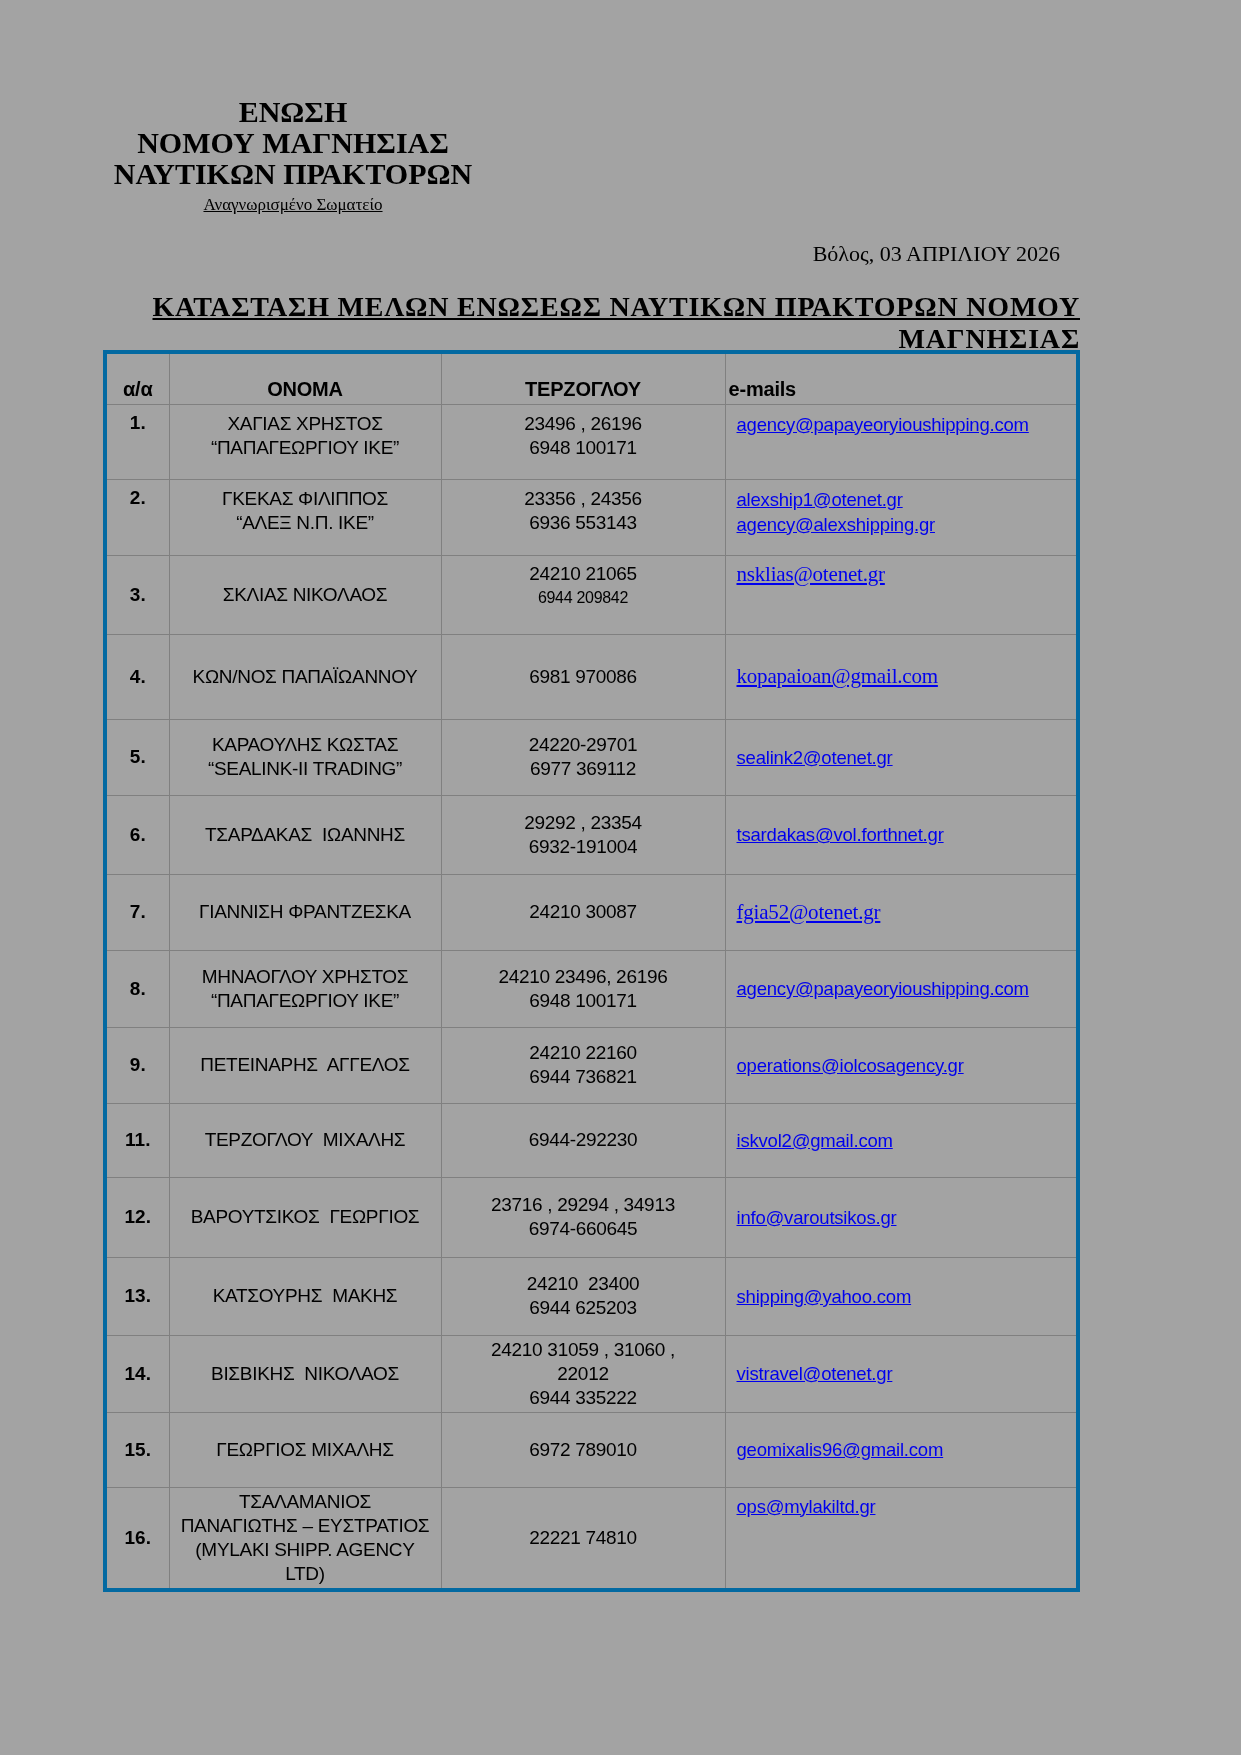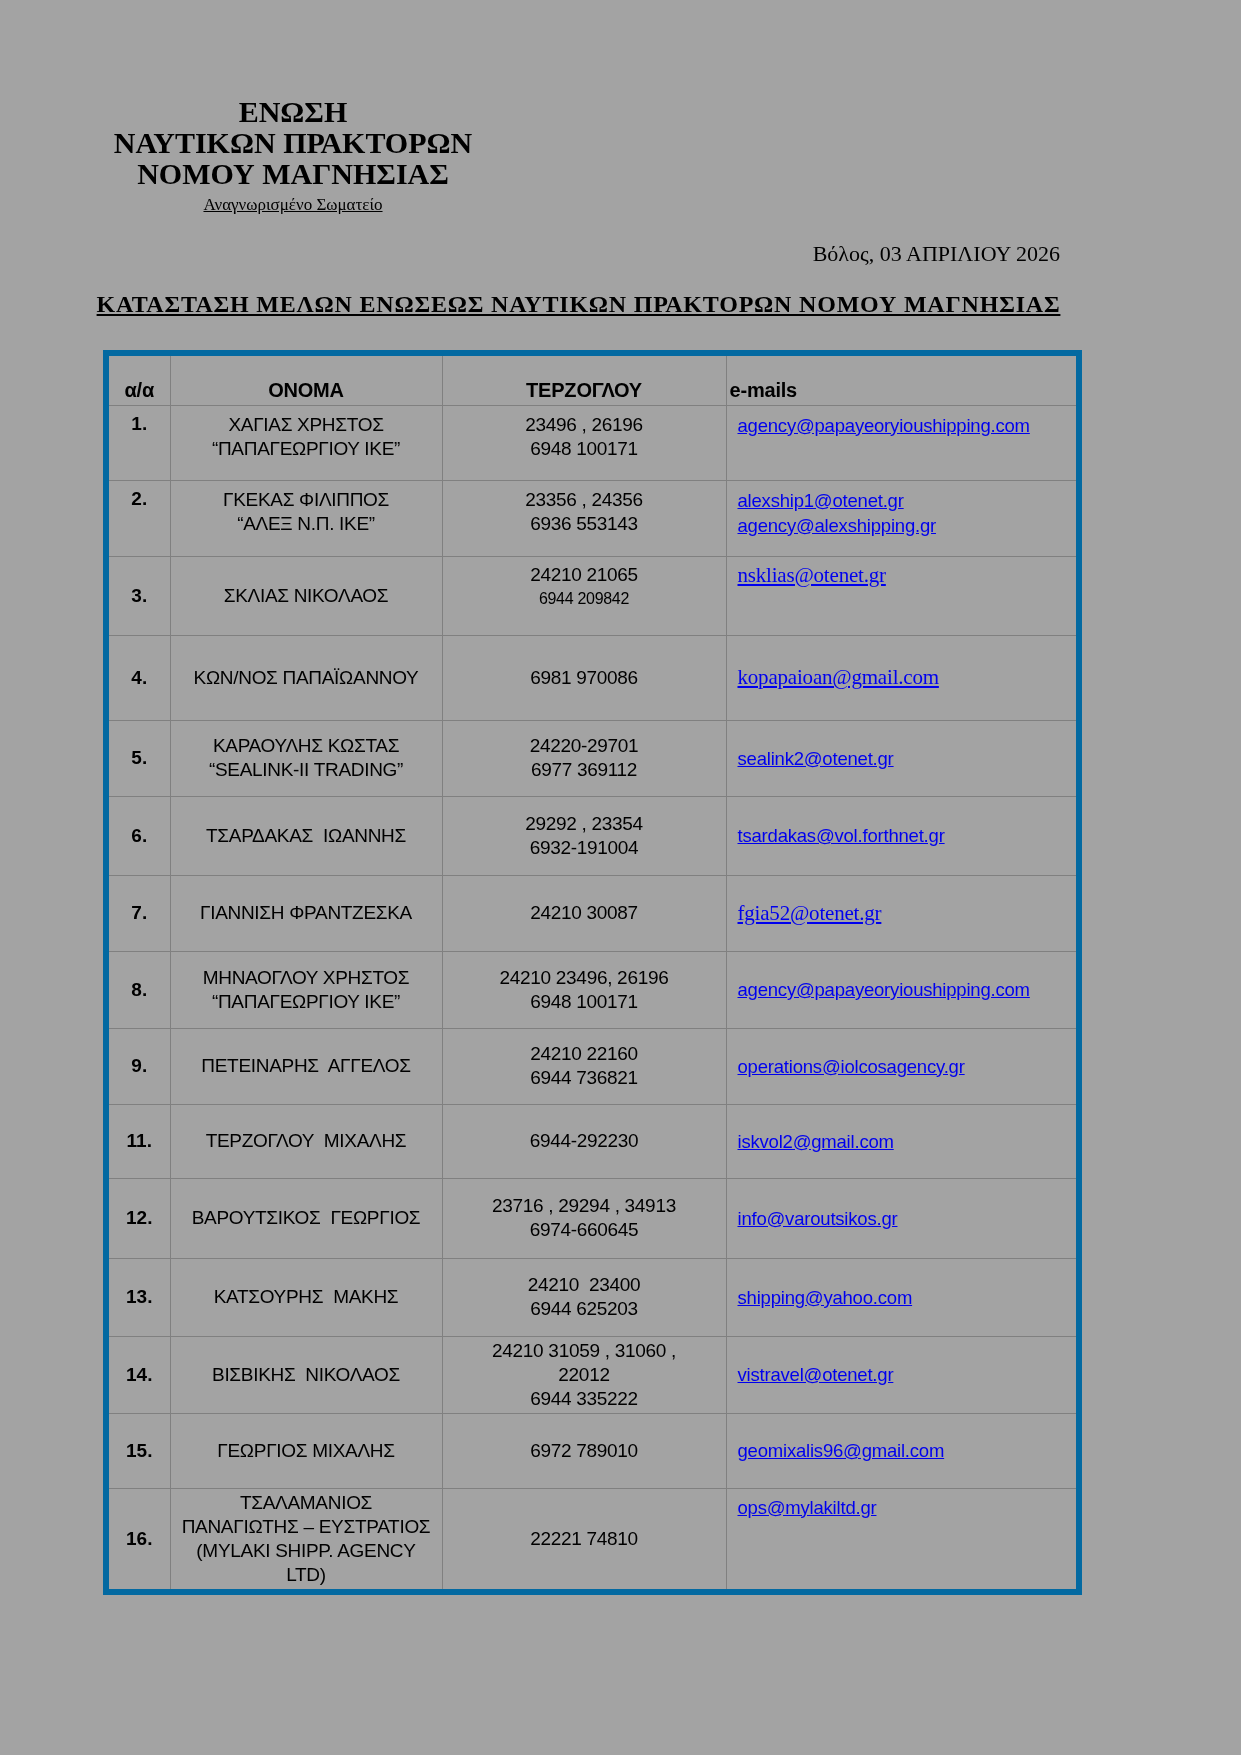--- a/index.html
+++ b/index.html
@@ -11,28 +11,28 @@
              font-family:"Liberation Serif",serif;font-weight:bold;
              font-size:30px;line-height:31px;color:#000;}
   #org-subtitle{font-family:"Liberation Serif",serif;font-weight:normal;
                 font-size:17px;line-height:20px;margin-top:6px;
                 text-decoration:underline;}
 
   #date-line{position:absolute;left:103px;top:241px;width:973px;
              text-align:right;padding-right:16px;box-sizing:border-box;
              font-family:"Liberation Serif",serif;font-size:22px;color:#000;}
 
-  #doc-title{position:absolute;left:92px;top:291px;width:973px;text-align:center;
-             font-family:"Liberation Serif",serif;font-weight:bold;font-size:24px;
+  #doc-title{position:absolute;left:107px;top:291px;width:973px;text-align:right;
+             font-family:"Liberation Serif",serif;font-weight:bold;font-size:28px;
              letter-spacing:0.8px;text-decoration:underline;color:#000;}
 
   
   #members-table{position:absolute;left:103px;top:350px;width:973px;
                  border-collapse:collapse;table-layout:fixed;
-                 border:6px solid #0369a1;}
+                 border:4px solid #0369a1;}
   #members-table th,#members-table td{border:1px solid #808080;overflow:hidden;}
 
   thead tr{height:52px;}
   th{vertical-align:bottom;padding-bottom:3px;font-size:20px;
      font-weight:bold;letter-spacing:-0.2px;}
   th.col-idx,th.col-name,th.col-phone{text-align:center;}
   th.col-email{text-align:left;padding-left:3px;}
 
   td{vertical-align:middle;padding:2px 4px;box-sizing:border-box;}
   td.idx{text-align:center;font-weight:bold;font-size:19px;}
@@ -74,22 +74,22 @@
   tbody tr:nth-child(16) td.name .ln{font-size:15.5px;line-height:21px;}
   tbody tr:nth-child(16) td.name .ln:nth-child(3){font-size:14px;}
 </style>
 </head>
 <body>
 
 <div id="page">
 
   <div id="org-block">
     <div>ΕΝΩΣΗ</div>
+    <div>ΝΟΜΟΥ ΜΑΓΝΗΣΙΑΣ</div>
     <div>ΝΑΥΤΙΚΩΝ ΠΡΑΚΤΟΡΩΝ</div>
-    <div>ΝΟΜΟΥ ΜΑΓΝΗΣΙΑΣ</div>
     <div id="org-subtitle">Αναγνωρισμένο Σωματείο</div>
   </div>
 
   <div id="date-line">Βόλος, 03 ΑΠΡΙΛΙΟΥ 2026</div>
 
   <div id="doc-title">ΚΑΤΑΣΤΑΣΗ ΜΕΛΩΝ ΕΝΩΣΕΩΣ ΝΑΥΤΙΚΩΝ ΠΡΑΚΤΟΡΩΝ ΝΟΜΟΥ ΜΑΓΝΗΣΙΑΣ</div>
 
   <table id="members-table">
     <colgroup>
       <col style="width:64px">

